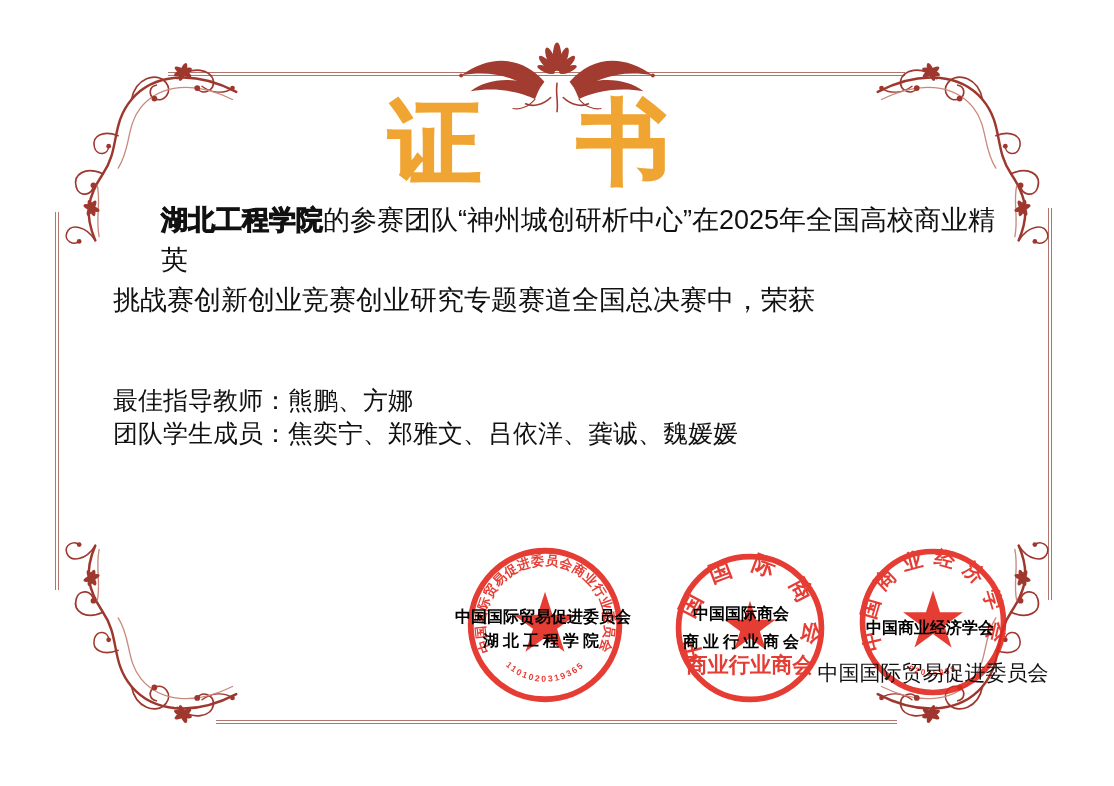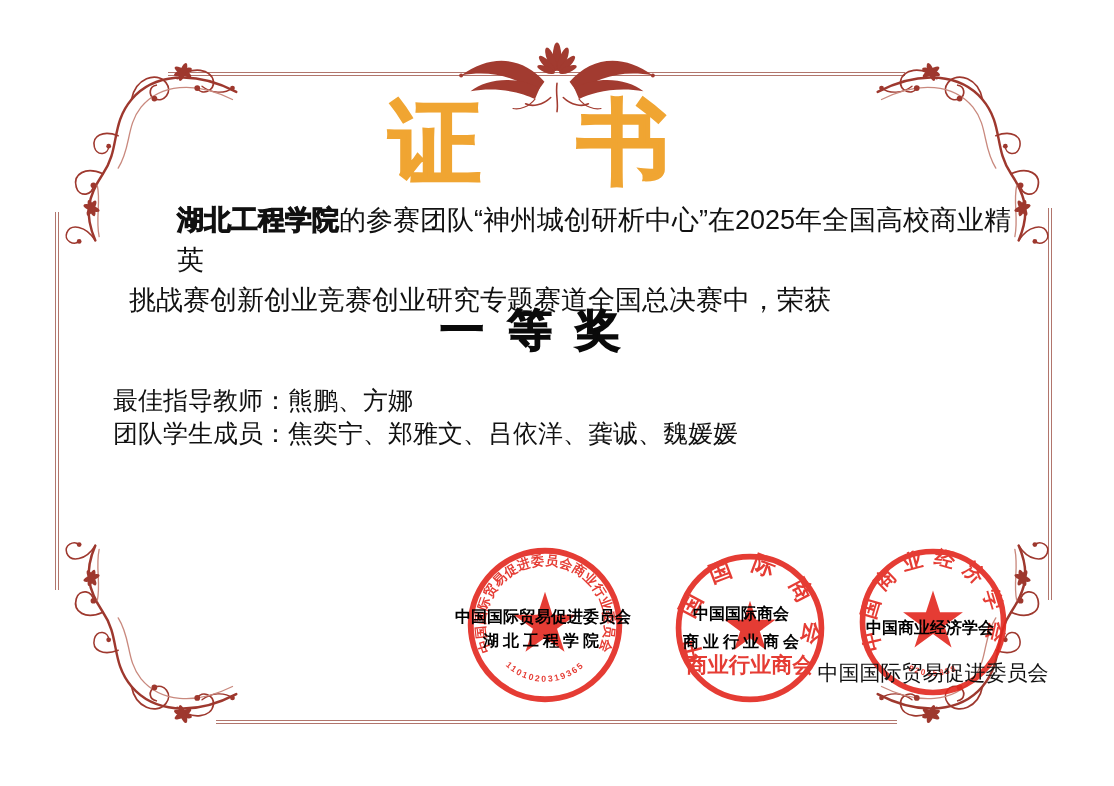--- a/index.html
+++ b/index.html
@@ -21,21 +21,21 @@
   .corner.tr { left:872px; top:40px;  transform:scaleX(-1); }
   .corner.bl { left:42px;  top:526px; transform:scaleY(-1); }
   .corner.br { left:872px; top:526px; transform:scale(-1,-1); }
   .top-ornament { position:absolute; left:447px; top:36px; width:220px; height:79px; }
 
   .title { position:absolute; left:0; top:96px; width:100%; text-align:center;
            font-size:92px; font-weight:900; color:#F0A532; line-height:1;
            -webkit-text-stroke:2px #F0A532; letter-spacing:2px; }
 
   .body-text { position:absolute; left:113px; top:200px; width:905px;
-               font-size:27px; line-height:40px; color:#111;margin-left:16px; }
+               font-size:27px; line-height:40px; color:#111; }
   .body-text .indent { padding-left:48px; }
   .school { font-weight:900; -webkit-text-stroke:1px #111; }
 
   .award { position:absolute; left:0; top:308px; width:100%; text-align:center;
            font-size:44px; font-weight:900; color:#0a0a0a; letter-spacing:24px;
            padding-left:24px; -webkit-text-stroke:1.5px #0a0a0a; line-height:44px; }
 
   .members { position:absolute; left:113px; top:384px; font-size:25px;
              line-height:33px; color:#111; }
 
@@ -234,21 +234,20 @@
     </g>
   </svg>
 
   <div class="title">证　书</div>
 
   <div class="body-text">
     <div class="indent"><span class="school">湖北工程学院</span><span>的参赛团队“神州城创研析中心”在2025年全国高校商业精英</span></div>
     <div>挑战赛创新创业竞赛创业研究专题赛道全国总决赛中，荣获</div>
   </div>
 
-  <div class="award">一等奖</div>
 
   <div class="members">
     <div>最佳指导教师：熊鹏、方娜</div>
     <div>团队学生成员：焦奕宁、郑雅文、吕依洋、龚诚、魏媛媛</div>
   </div>
 
   <svg class="stamp stamp-1" viewBox="0 0 200 200">
     <defs>
       <path id="s1-ring" d="M 34.2 138 A 76 76 0 1 1 165.8 138"></path>
       <path id="s1-bot" d="M 34.8 130.4 A 72 72 0 0 0 165.2 130.4"></path>

